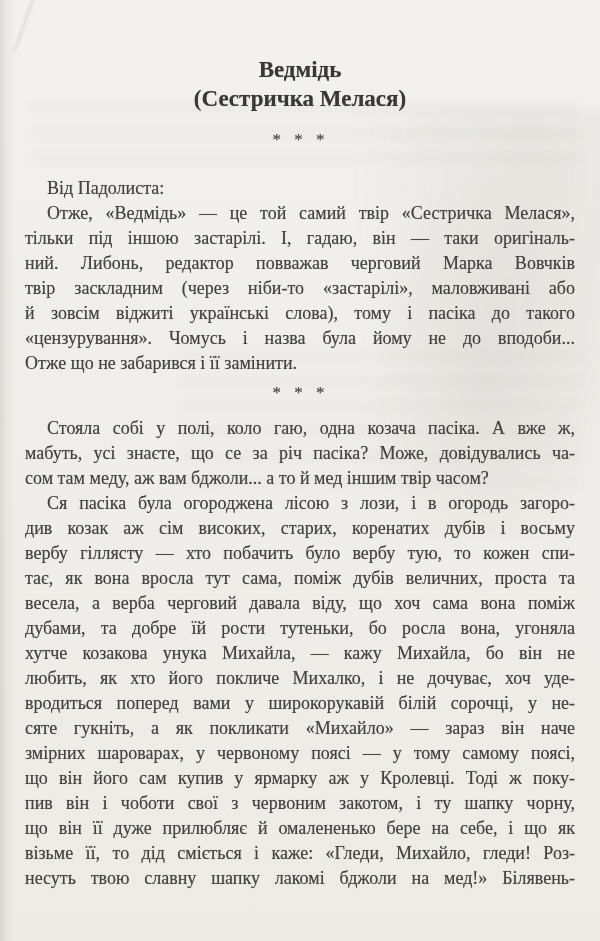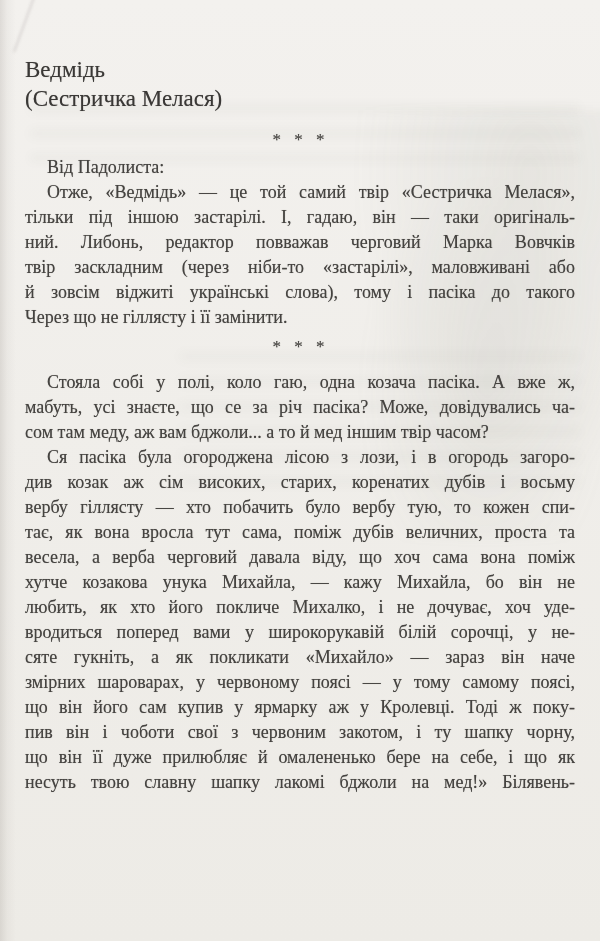--- a/index.html
+++ b/index.html
@@ -40,37 +40,38 @@
   }
   .bleed.b1{top:104px;height:58px;}
   .bleed.b2{top:352px;height:140px;left:180px;opacity:.38;}
 
   .content{
     position:absolute;left:25px;top:55px;width:550px;
     color:#454340;
     text-shadow:0 0 0.7px rgba(70,68,64,0.55);
   }
   .title-line{
-    font-weight:normal;
+    text-align:center;
+    font-weight:bold;
     font-size:23px;
     line-height:29px;
     color:#3a3836;
   }
   .sep{
     text-align:center;
     font-size:17px;
     line-height:22px;
     height:22px;
     letter-spacing:3px;
     word-spacing:3px;
     color:#4a4845;
   }
   .sep.s1{margin-top:16px;}
   .sep.s2{margin-top:6px;}
-  .textblock{margin-top:4px;}
+  .textblock{margin-top:25px;}
   .textblock.tb2{margin-top:12px;}
   .line{
     font-size:18px;
     line-height:25px;
     height:25px;
     text-align:justify;
     text-align-last:justify;
     text-justify:inter-word;
     white-space:nowrap;
   }
@@ -95,39 +96,42 @@
 
     <div class="sep s1">* * *</div>
 
     <div class="textblock tb1">
       <div class="line indent last">Від Падолиста:</div>
       <div class="line indent">Отже, «Ведмідь» — це той самий твір «Сестричка Мелася»,</div>
       <div class="line">тільки під іншою застарілі. І, гадаю, він — таки оригіналь-</div>
       <div class="line">ний. Либонь, редактор повважав черговий Марка Вовчків</div>
       <div class="line">твір заскладним (через ніби-то «застарілі», маловживані або</div>
       <div class="line">й зовсім віджиті українські слова), тому і пасіка до такого</div>
-      <div class="line last">Через що не гіллясту і її замінити.</div>
+      <div class="line">«цензурування». Чомусь і назва була йому не до вподоби...</div>
+      <div class="line last">Отже що не забарився і її замінити.</div>
     </div>
 
     <div class="sep s2">* * *</div>
 
     <div class="textblock tb2">
       <div class="line indent">Стояла собі у полі, коло гаю, одна козача пасіка. А вже ж,</div>
       <div class="line">мабуть, усі знаєте, що се за річ пасіка? Може, довідувались ча-</div>
       <div class="line last">сом там меду, аж вам бджоли... а то й мед іншим твір часом?</div>
       <div class="line indent">Ся пасіка була огороджена лісою з лози, і в огородь загоро-</div>
       <div class="line">див козак аж сім високих, старих, коренатих дубів і восьму</div>
       <div class="line">вербу гіллясту — хто побачить було вербу тую, то кожен спи-</div>
       <div class="line">тає, як вона вросла тут сама, поміж дубів величних, проста та</div>
       <div class="line">весела, а верба черговий давала віду, що хоч сама вона поміж</div>
+      <div class="line">дубами, та добре їй рости тутеньки, бо росла вона, угоняла</div>
       <div class="line">хутче козакова унука Михайла, — кажу Михайла, бо він не</div>
       <div class="line">любить, як хто його покличе Михалко, і не дочуває, хоч уде-</div>
       <div class="line">вродиться поперед вами у широкорукавій білій сорочці, у не-</div>
       <div class="line">сяте гукніть, а як покликати «Михайло» — зараз він наче</div>
       <div class="line">змірних шароварах, у червоному поясі — у тому самому поясі,</div>
       <div class="line">що він його сам купив у ярмарку аж у Кролевці. Тоді ж поку-</div>
       <div class="line">пив він і чоботи свої з червоним закотом, і ту шапку чорну,</div>
       <div class="line">що він її дуже прилюбляє й омалененько бере на себе, і що як</div>
+      <div class="line">візьме її, то дід сміється і каже: «Гледи, Михайло, гледи! Роз-</div>
       <div class="line">несуть твою славну шапку лакомі бджоли на мед!» Білявень-</div>
     </div>
 
   </div>
 </div>
 
 </body></html>

